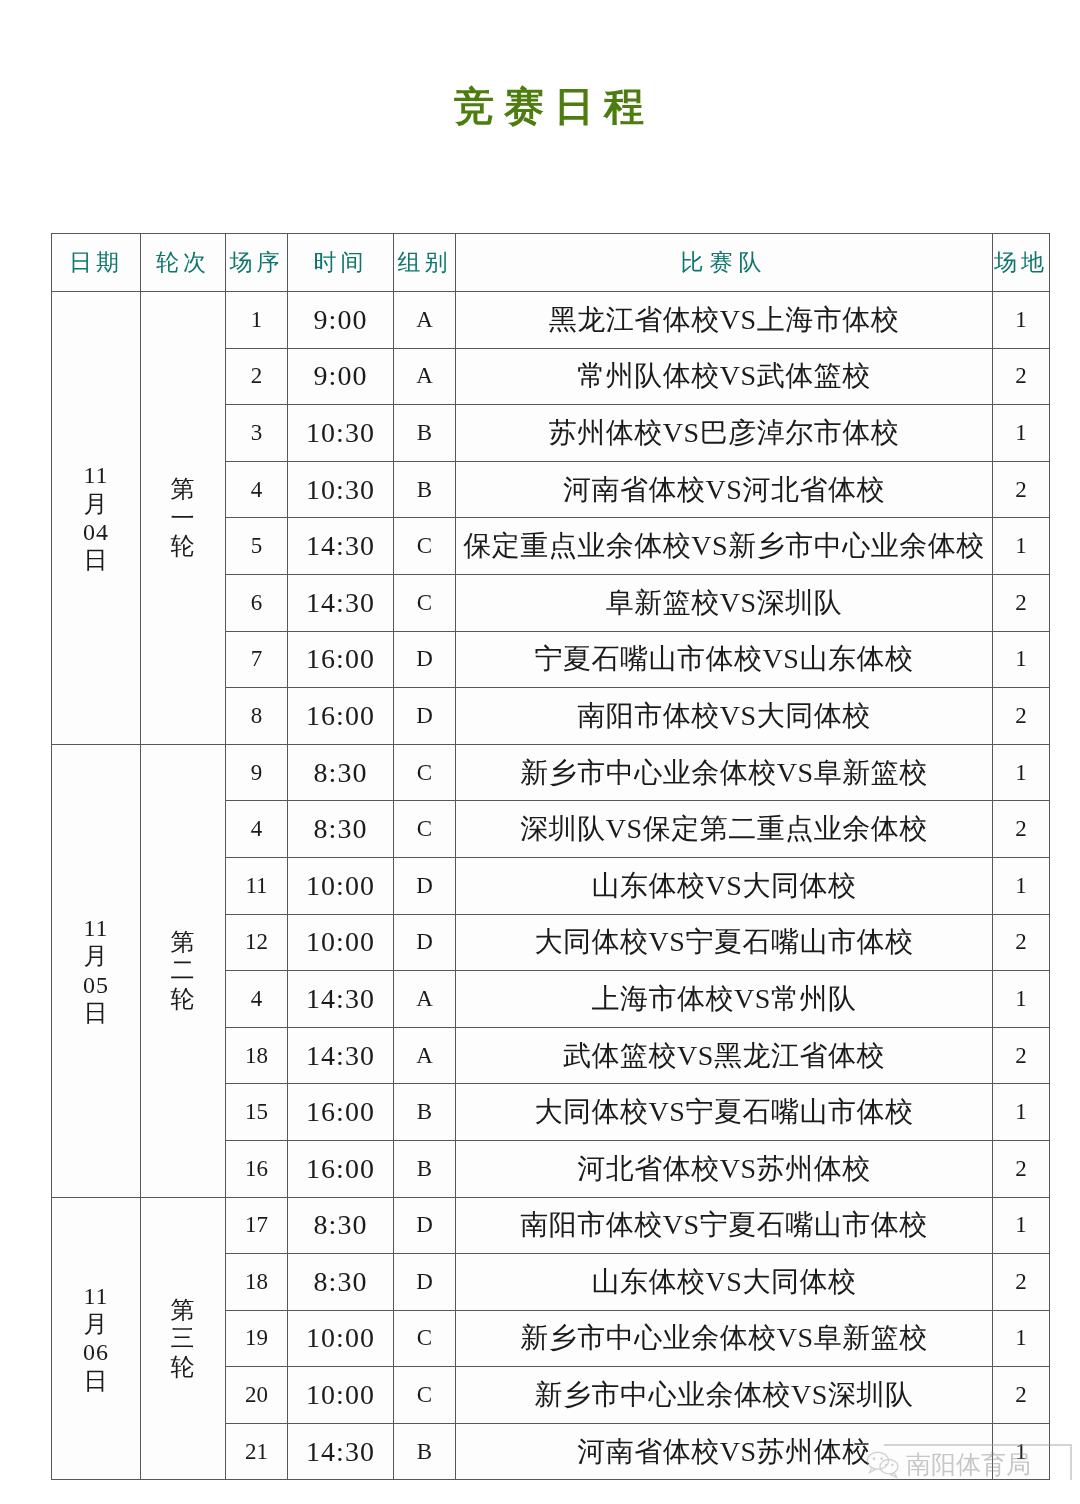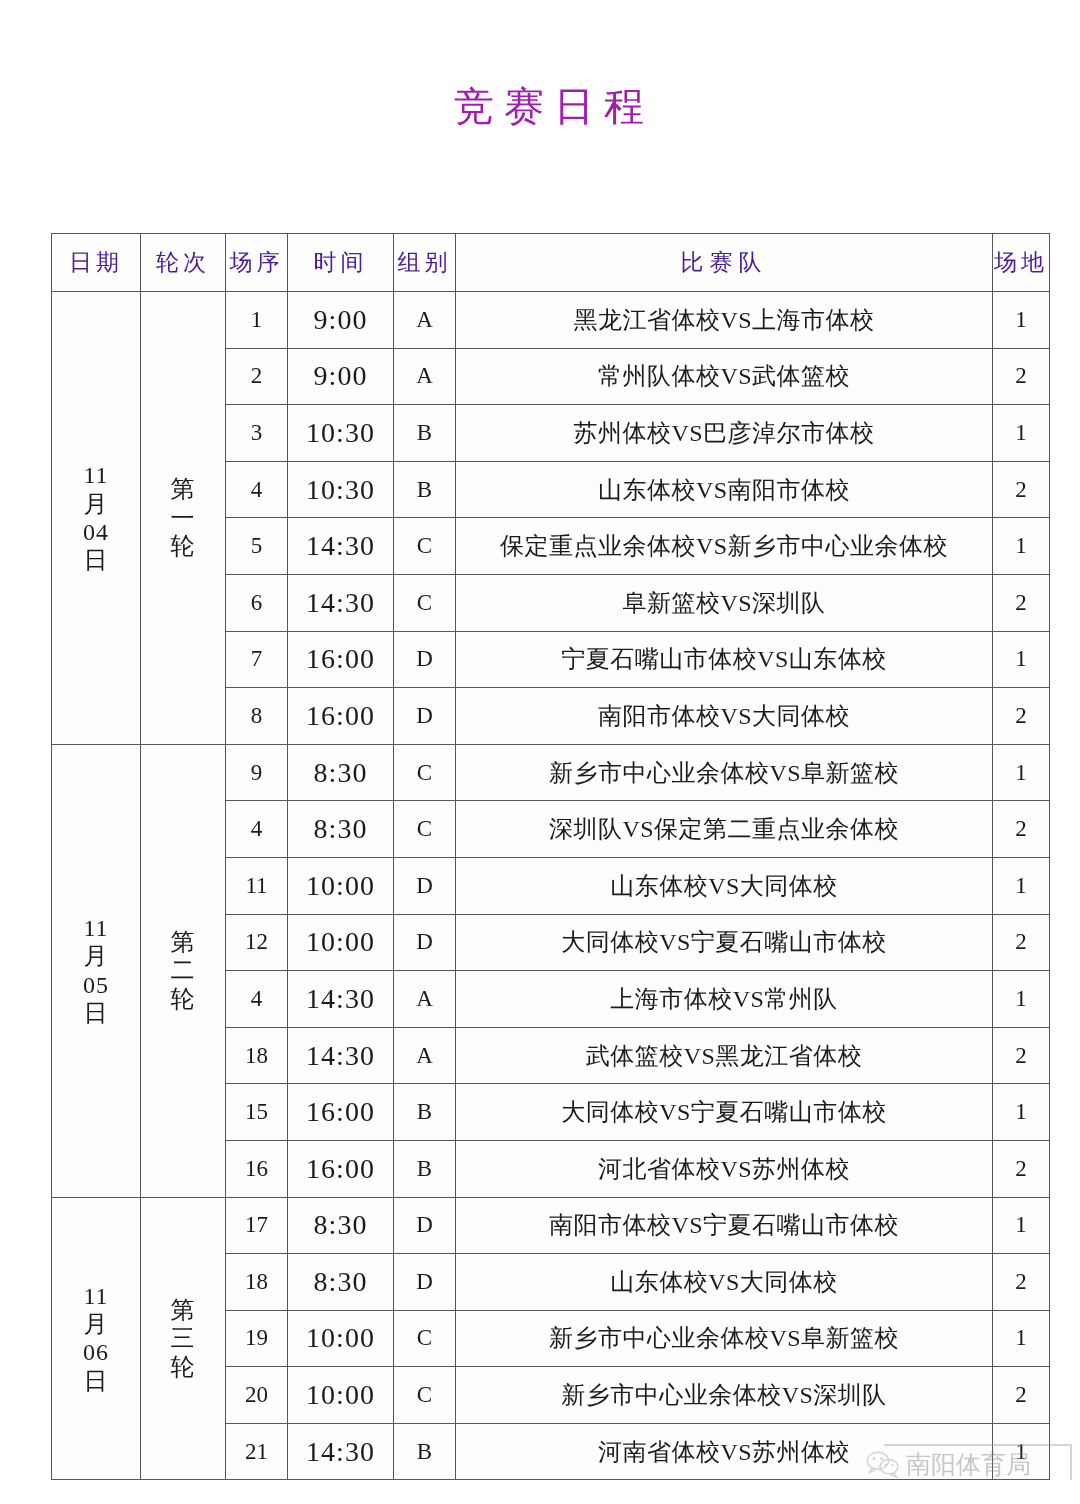--- a/index.html
+++ b/index.html
@@ -12,24 +12,24 @@
     background: #ffffff;
     font-family: "Liberation Serif", "DejaVu Serif", serif;
     color: #1a1a1a;
     position: relative;
     overflow: hidden;
   }
 
   #page-title {
     text-align: center;
     font-size: 40px;
-    font-weight: 400;
+    font-weight: 700;
     letter-spacing: 10px;
     padding-top: 52px;
-    color: #a21caf;
+    color: #4d7c0f;
     font-family: "Liberation Serif", "DejaVu Serif", serif;
     margin-left: 28px;
   }
 
   #schedule-wrap {
     position: absolute;
     left: 51px;
     top: 233px;
     width: 998px;
   }
@@ -58,21 +58,21 @@
   col.c-time   { width: 106px; }
   col.c-group  { width: 62px; }
   col.c-teams  { width: 537px; }
   col.c-court  { width: 57px; }
 
   thead th {
     height: 57px;
     font-size: 23px;
     letter-spacing: 4px;
     font-weight: 700;
-    color: #4c1d95;
+    color: #0f766e;
   }
   thead th.teams-head {
     letter-spacing: 6px;
   }
 
   tbody td {
     height: 55.6px;
     font-size: 23px;
     color: #1b1b1b;
   }
@@ -82,21 +82,21 @@
     font-family: "Liberation Serif", "DejaVu Serif", serif;
   }
   td.time-cell {
     font-size: 28px;
     letter-spacing: 1px;
   }
   td.group-cell {
     font-size: 23px;
   }
   td.teams-cell {
-    font-size: 24px;
+    font-size: 28px;
     letter-spacing: 0.5px;
     white-space: nowrap;
   }
   td.court-cell {
     font-size: 23px;
   }
 
   
   td.vcell {
     padding: 0;
@@ -207,21 +207,21 @@
           <td class="num-cell">3</td>
           <td class="time-cell">10:30</td>
           <td class="group-cell">B</td>
           <td class="teams-cell">苏州体校VS巴彦淖尔市体校</td>
           <td class="court-cell">1</td>
         </tr>
         <tr>
           <td class="num-cell">4</td>
           <td class="time-cell">10:30</td>
           <td class="group-cell">B</td>
-          <td class="teams-cell">山东体校VS南阳市体校</td>
+          <td class="teams-cell">河南省体校VS河北省体校</td>
           <td class="court-cell">2</td>
         </tr>
         <tr>
           <td class="num-cell">5</td>
           <td class="time-cell">14:30</td>
           <td class="group-cell">C</td>
           <td class="teams-cell">保定重点业余体校VS新乡市中心业余体校</td>
           <td class="court-cell">1</td>
         </tr>
         <tr>

